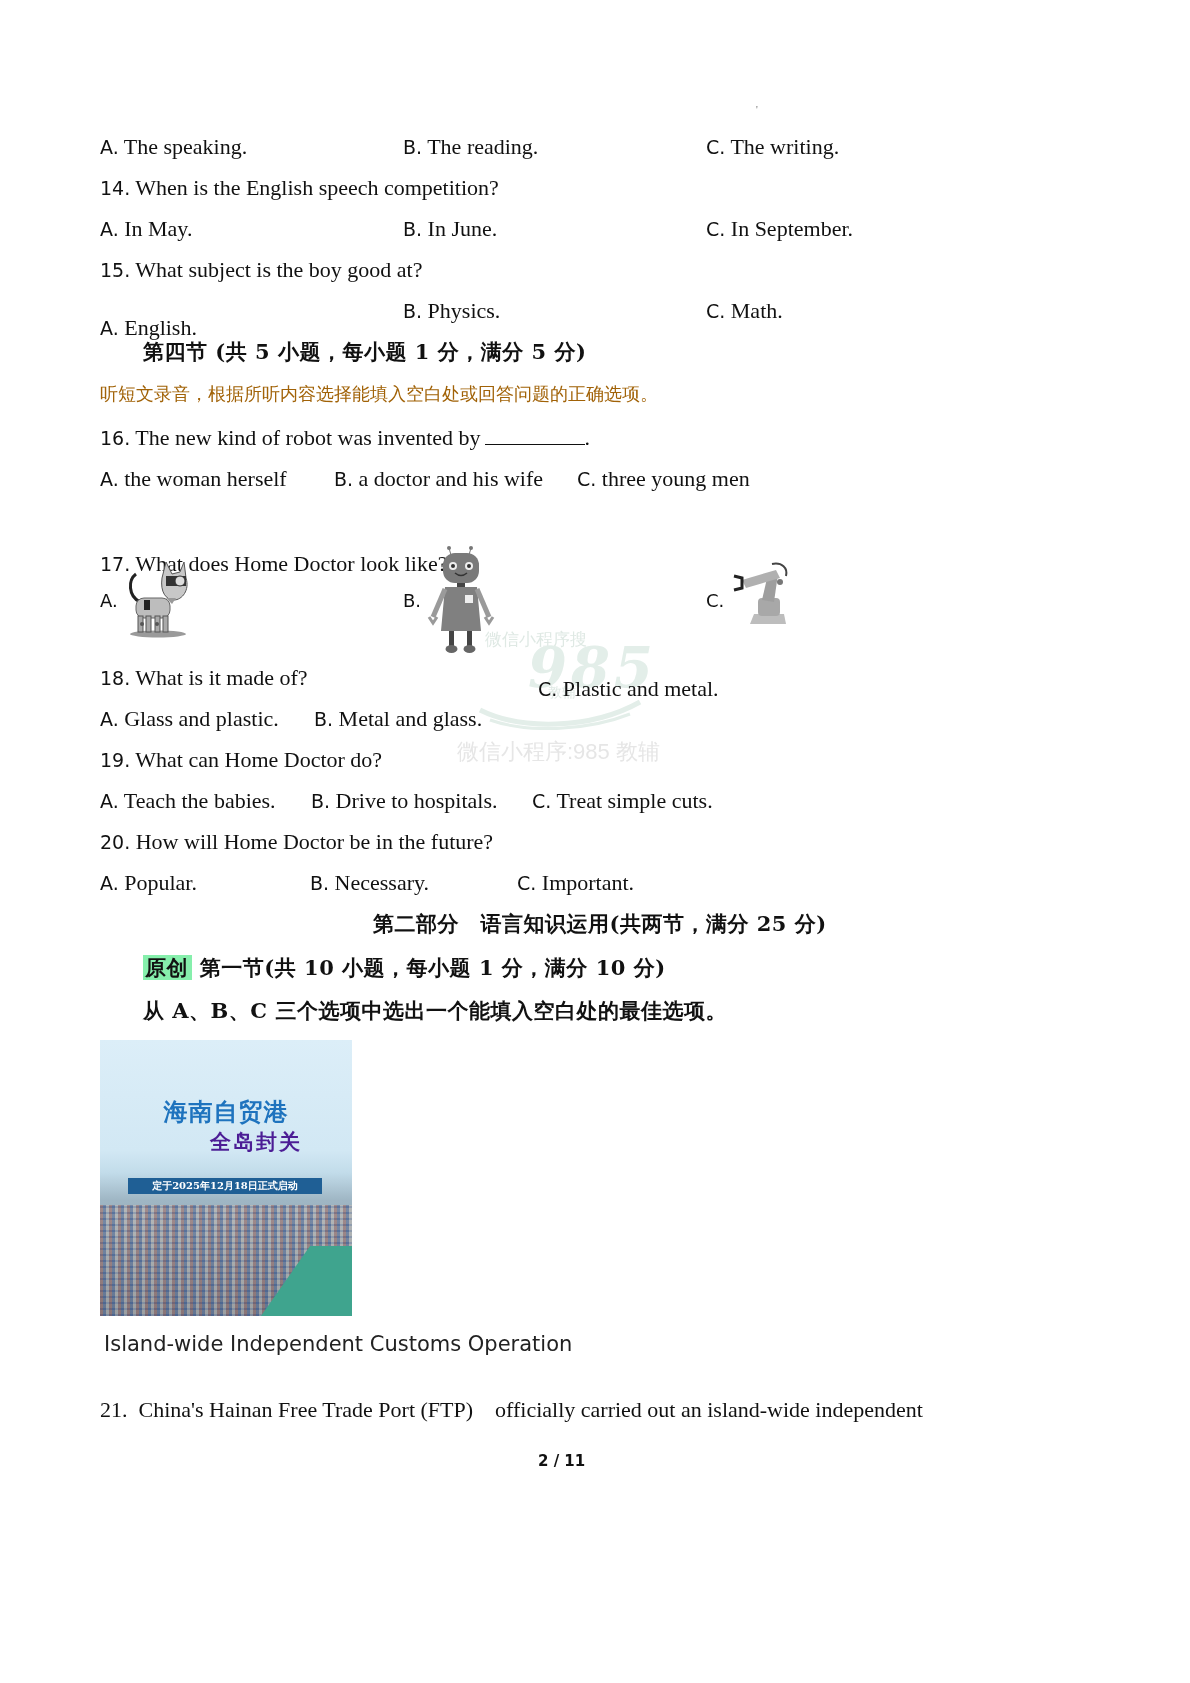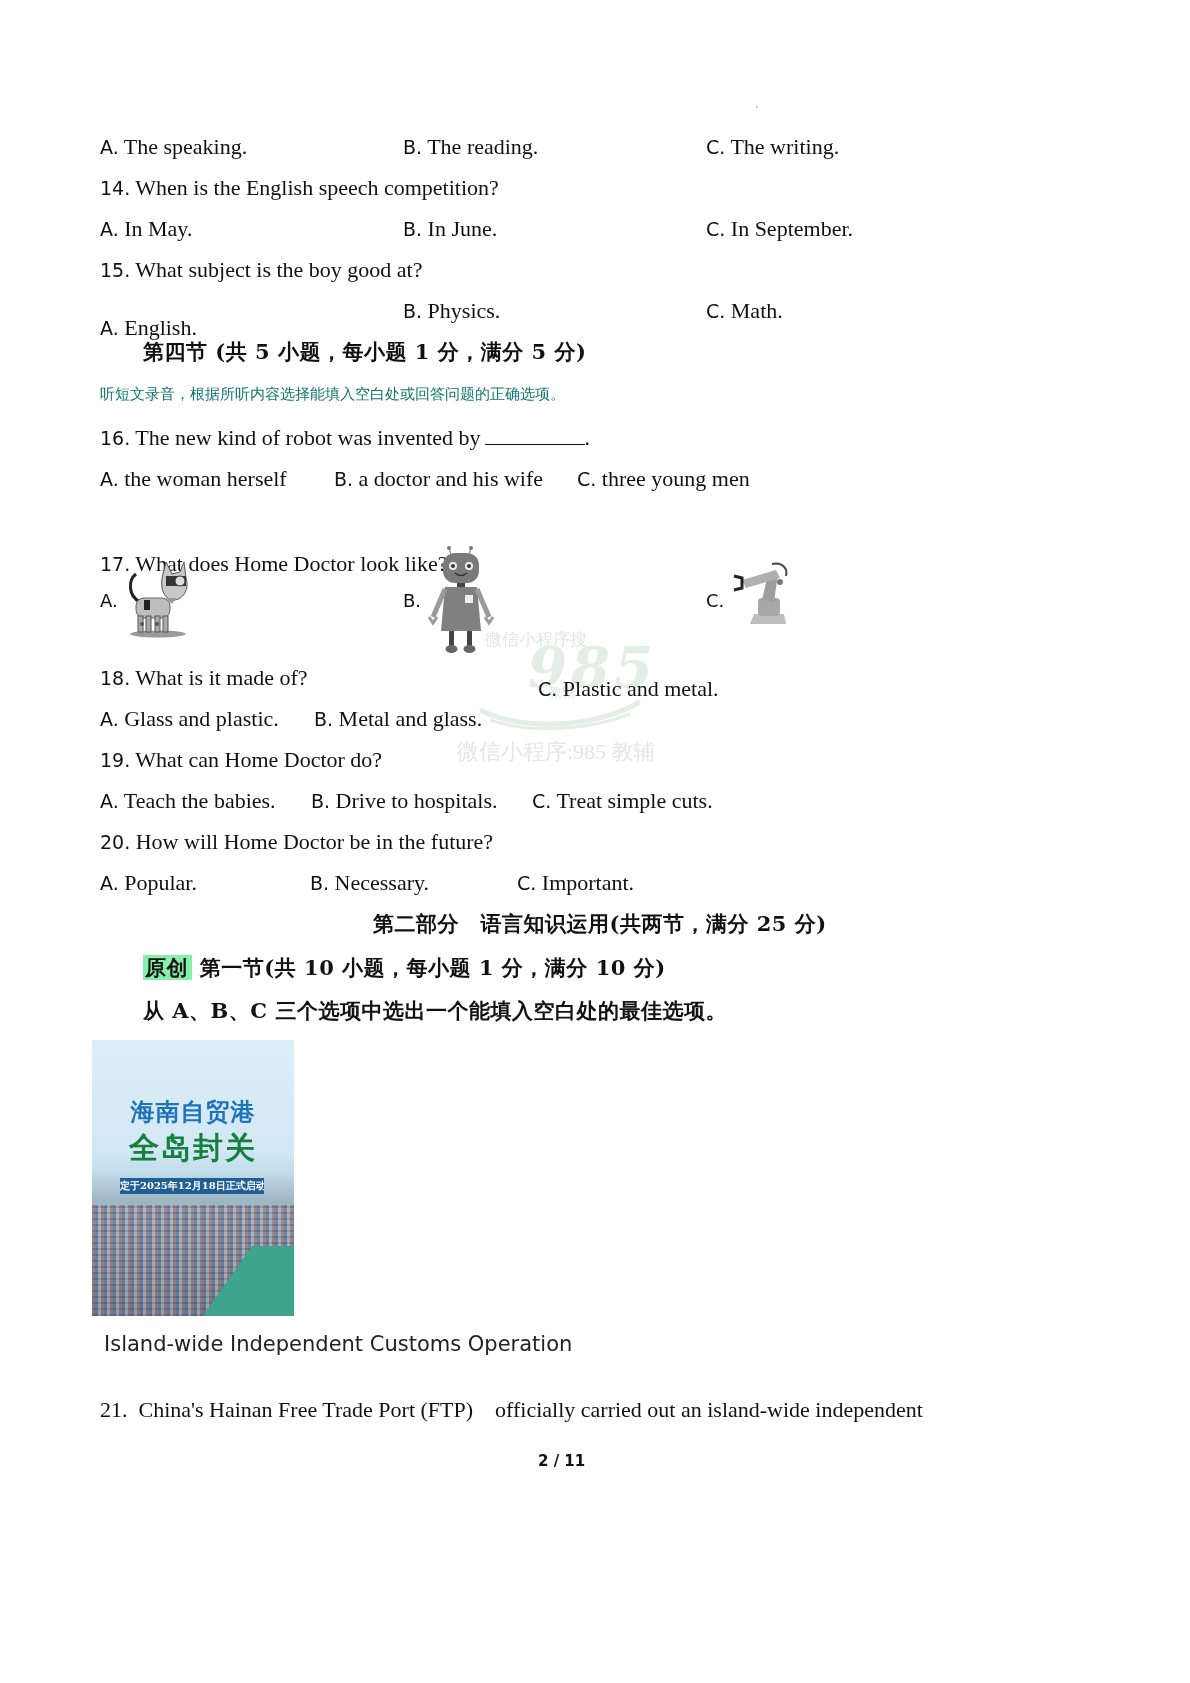--- a/index.html
+++ b/index.html
@@ -6,21 +6,21 @@
     body {
       width: 1190px; height: 1683px; position: relative; overflow: hidden;
       font-family: "Liberation Serif", "DejaVu Serif", serif;
       color: #111;
     }
     .abs { position: absolute; white-space: nowrap; }
     .line { font-size: 22px; line-height: 28px; }
     .lbl { font-family: "DejaVu Sans", "Liberation Sans", sans-serif; font-size: 19px; }
     .num { font-family: "DejaVu Sans", "Liberation Sans", sans-serif; font-size: 19px; }
     .sec-title { font-family: "DejaVu Serif", "Liberation Serif", serif; font-weight: bold; font-size: 21px; line-height: 28px; letter-spacing: 0.5px; margin-left: 43px; }
-    .instr { font-family: "DejaVu Serif", "Liberation Serif", serif; font-size: 15px; line-height: 28px; color: #0f766e; }
+    .instr { font-family: "DejaVu Serif", "Liberation Serif", serif; font-size: 18px; line-height: 28px; color: #a16207; }
     .hl { background: #86efac; padding: 0 4px 0 2px; }
     .blank { display: inline-block; width: 100px; border-bottom: 1.5px solid #111; height: 20px; vertical-align: baseline; margin-left: 4px; }
     .pic-label { font-family: "DejaVu Sans", "Liberation Sans", sans-serif; font-size: 18px; }
     .caption { font-family: "DejaVu Sans", "Liberation Sans", sans-serif; font-size: 21px; color: #222; }
     .pagenum { font-family: "DejaVu Sans", "Liberation Sans", sans-serif; font-weight: bold; font-size: 15px; }
     .watermark { position: absolute; color: #dfe9e4; pointer-events: none; }
   </style>
 </head>
 <body>
 
@@ -110,21 +110,21 @@
   </svg>
 </div>
 
 <div class="watermark" style="left:485px; top:628px; font-family:'DejaVu Sans',sans-serif; font-size:17px;">微信小程序搜</div>
 <div class="watermark" style="left:488px; top:634px; font-family:'DejaVu Serif',serif; font-style:italic; font-weight:bold; font-size:56px; color:#e3eee9; letter-spacing:4px;margin-left:40px;">985</div>
 <div class="watermark" style="left:536px; top:684px; font-family:'DejaVu Sans',sans-serif; font-size:14px;margin-left:12px;">教辅</div>
 <svg class="watermark" style="left:470px; top:690px;" width="180" height="40" viewBox="0 0 180 40">
   <path d="M10 20 C50 40 120 40 170 12" stroke="#e3eee9" stroke-width="5" fill="none"></path>
   <path d="M20 30 C60 44 120 40 160 24" stroke="#e3eee9" stroke-width="3" fill="none"></path>
 </svg>
-<div class="watermark" style="left:457px; top:737px; font-family:Liberation Serif, serif; font-size:22px; color:#e6e6e6;">微信小程序:985 教辅</div>
+<div class="watermark" style="left:457px; top:737px; font-family:Liberation Sans, sans-serif; font-size:22px; color:#e6e6e6;">微信小程序:985 教辅</div>
 
 <div class="abs line" style="left:100px; top:664px;"><span class="num">18.</span><span> What is it made of?</span></div>
 <div class="abs line" style="left:100px; top:705px;"><span class="lbl">A.</span><span> Glass and plastic.</span></div>
 <div class="abs line" style="left:314px; top:705px;"><span class="lbl">B.</span><span> Metal and glass.</span></div>
 <div class="abs line" style="left:538px; top:675px;"><span class="lbl">C.</span><span> Plastic and metal.</span></div>
 
 <div class="abs line" style="left:100px; top:746px;"><span class="num">19.</span><span> What can Home Doctor do?</span></div>
 <div class="abs line" style="left:100px; top:787px;"><span class="lbl">A.</span><span> Teach the babies.</span></div>
 <div class="abs line" style="left:311px; top:787px;"><span class="lbl">B.</span><span> Drive to hospitals.</span></div>
 <div class="abs line" style="left:532px; top:787px;"><span class="lbl">C.</span><span> Treat simple cuts.</span></div>
@@ -132,24 +132,24 @@
 <div class="abs line" style="left:100px; top:828px;"><span class="num">20.</span><span> How will Home Doctor be in the future?</span></div>
 <div class="abs line" style="left:100px; top:869px;"><span class="lbl">A.</span><span> Popular.</span></div>
 <div class="abs line" style="left:310px; top:869px;"><span class="lbl">B.</span><span> Necessary.</span></div>
 <div class="abs line" style="left:517px; top:869px;"><span class="lbl">C.</span><span> Important.</span></div>
 
 <div class="abs sec-title" style="left:330px; top:910px;">第二部分　语言知识运用(共两节，满分 25 分)</div>
 
 <div class="abs sec-title" style="left:100px; top:954px;"><span class="hl">原创</span><span> 第一节(共 10 小题，每小题 1 分，满分 10 分)</span></div>
 <div class="abs sec-title" style="left:100px; top:997px;">从 A、B、C 三个选项中选出一个能填入空白处的最佳选项。</div>
 
-<div class="abs" style="left:92px; top:1040px; width:202px; height:276px; overflow:hidden;">
+<div class="abs" style="left:100px; top:1040px; width:252px; height:276px; overflow:hidden;">
   <div style="position:absolute; inset:0; background:linear-gradient(180deg,#dceef8 0%,#d2e8f4 40%,#c2dcea 48%,#9fb6c4 58%,#7b8f9e 100%);"></div>
   <div style="position:absolute; top:56px; width:100%; text-align:center; color:#1e73be; font-family:'DejaVu Sans',sans-serif; font-weight:bold; font-size:24px; letter-spacing:1px;">海南自贸港</div>
-  <div style="position:absolute; top:88px; width:100%; text-align:center; color:#15803d; font-family:'DejaVu Serif',serif; font-weight:bold; font-size:30px; letter-spacing:2px;">全岛封关</div>
+  <div style="position:absolute; top:88px; width:100%; text-align:center; color:#4c1d95; font-family:'DejaVu Serif',serif; font-weight:bold; font-size:21px; letter-spacing:2px;margin-left:30px;">全岛封关</div>
   <div style="position:absolute; top:138px; left:28px; right:30px; text-align:center; background:#1f5f95; color:#fff; font-family:'DejaVu Serif',serif; font-weight:bold; font-size:10px; line-height:16px; white-space:nowrap; overflow:hidden;">定于2025年12月18日正式启动</div>
   <div style="position:absolute; left:0; right:0; top:165px; bottom:0; background:
       repeating-linear-gradient(90deg, rgba(150,70,60,0.35) 0 3px, rgba(50,80,140,0.4) 3px 6px, rgba(210,200,190,0.3) 6px 9px),
       repeating-linear-gradient(0deg, rgba(70,100,150,0.45) 0 2px, rgba(190,180,170,0.25) 2px 6px),
       linear-gradient(180deg,#9fb0bc 0%,#6f808e 100%);"></div>
   <div style="position:absolute; right:-40px; bottom:-10px; width:110px; height:80px; background:#3fa48e; transform:skewX(-35deg);"></div>
 </div>
 
 <div class="abs caption" style="left:104px; top:1332px;">Island-wide Independent Customs Operation</div>
 

